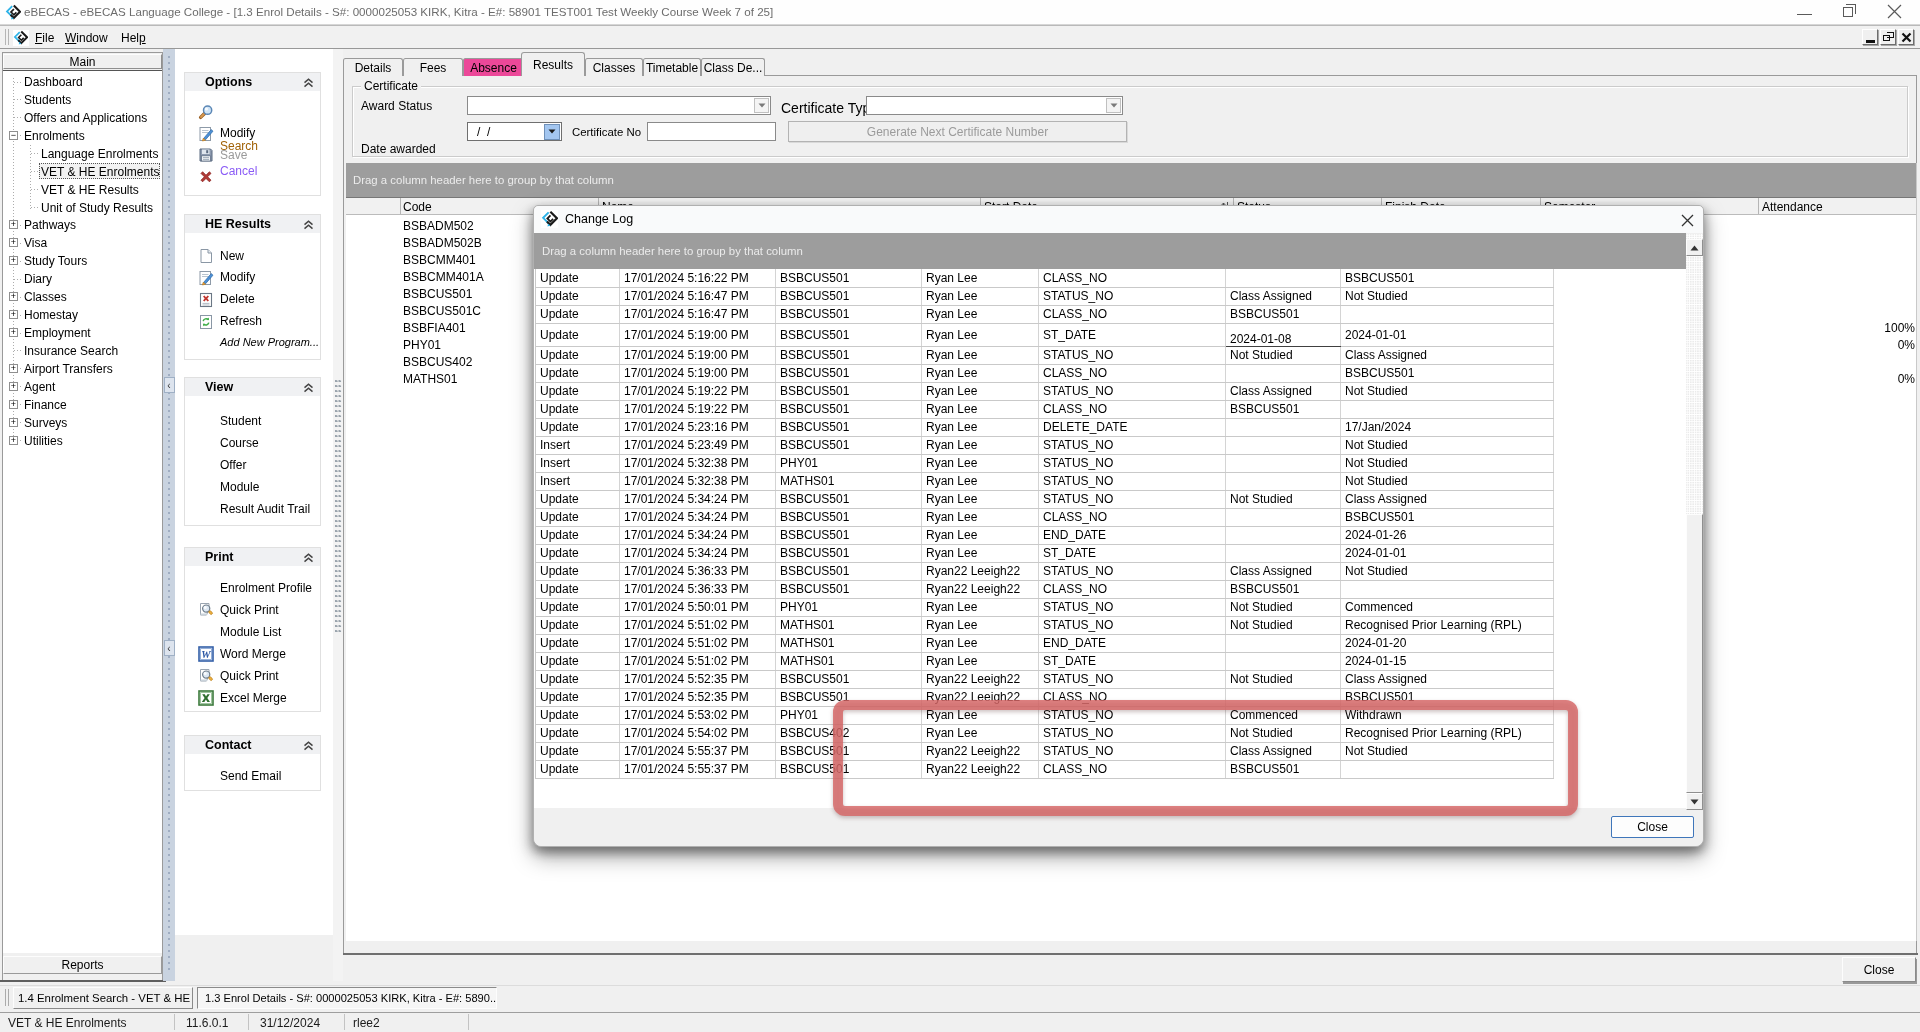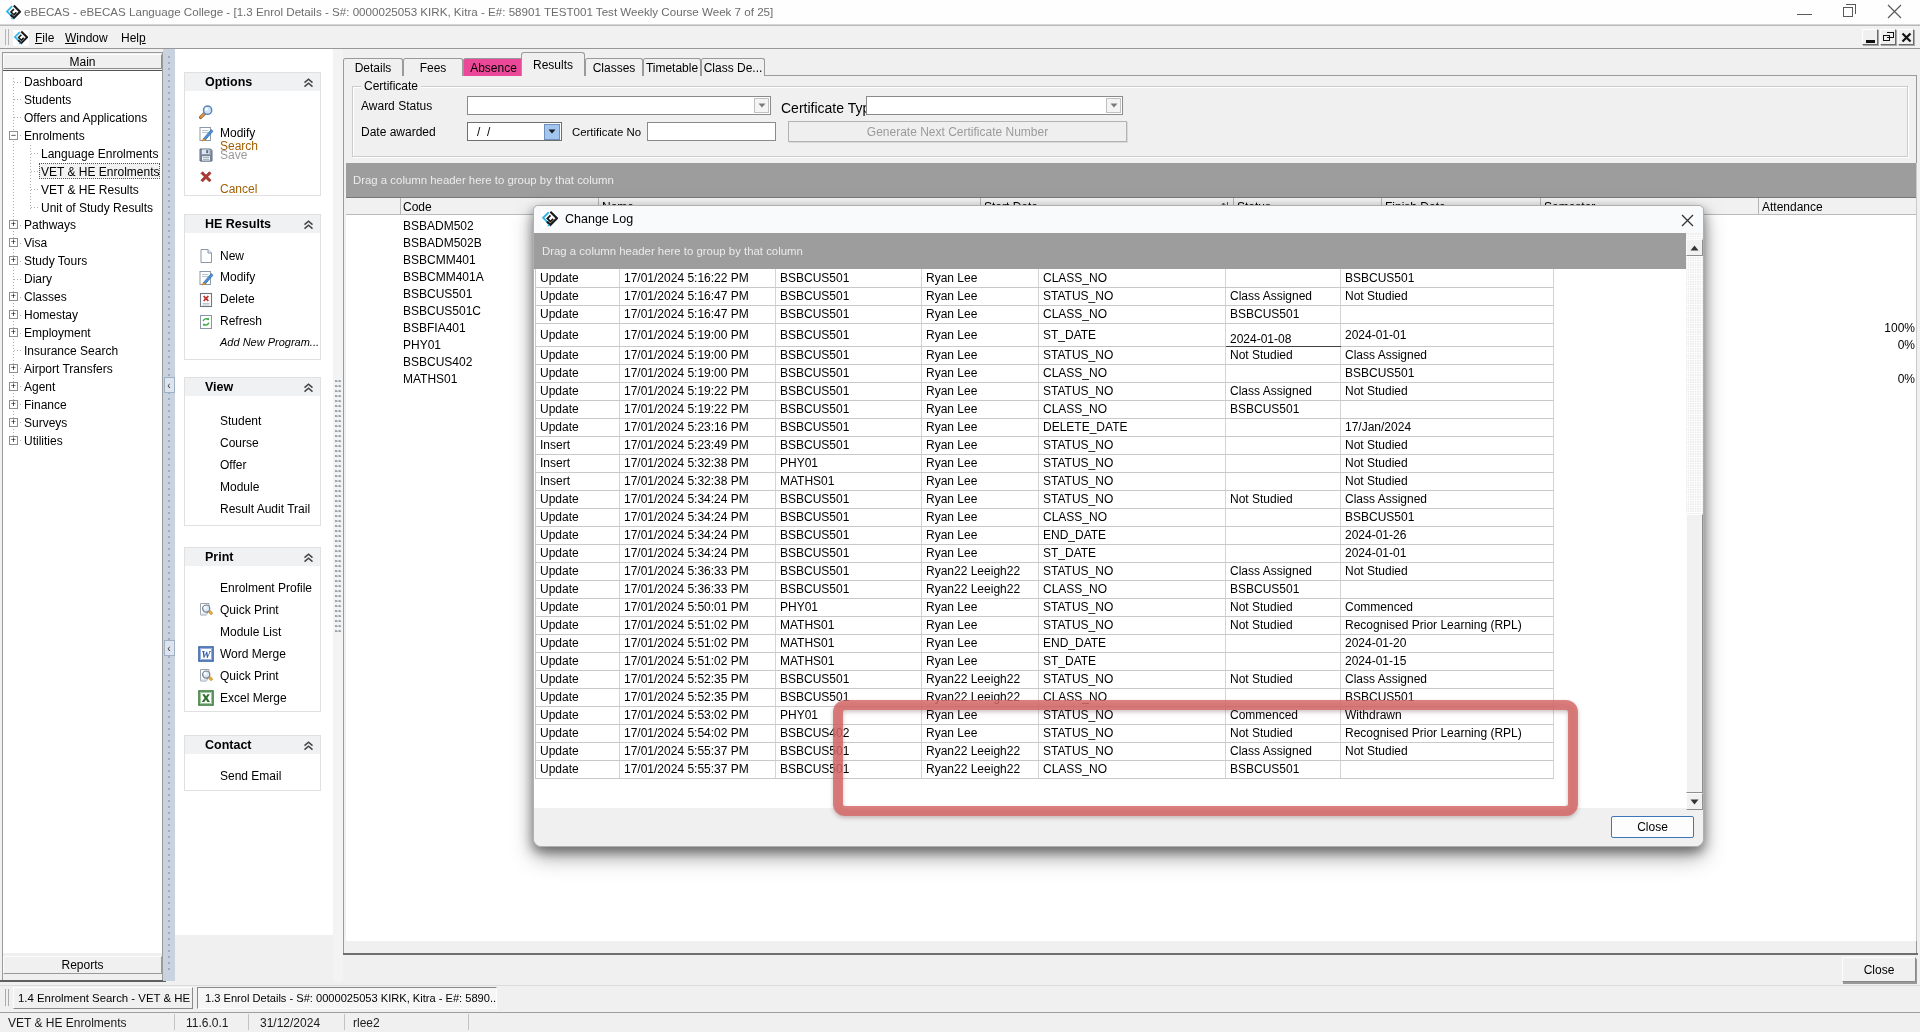--- a/index.html
+++ b/index.html
@@ -137,21 +137,21 @@
       <rect x="4" y="2.5" width="7.5" height="4.5" fill="#dfe6ee"></rect>
       <rect x="8.2" y="3.2" width="2" height="3" fill="#5a6a80"></rect>
       <rect x="3.6" y="8.8" width="8.8" height="5.2" fill="#eef1f5" stroke="#5a6a80" stroke-width="0.7"></rect>
       <line x1="5" y1="10.6" x2="11" y2="10.6" stroke="#9aa7b6" stroke-width="0.9"></line>
       <line x1="5" y1="12.4" x2="11" y2="12.4" stroke="#9aa7b6" stroke-width="0.9"></line>
     </svg></div>
 <div class="tx" style="left:220px;top:148px;color:#9a9a9a;">Save</div>
 <div class="ab" style="left:198px;top:169px;"><svg width="16" height="16" viewBox="0 0 16 16">
       <path d="M3 4.4 L4.6 2.8 L8 6.2 L11.4 2.8 L13 4.4 L9.6 7.8 L13 11.2 L11.4 12.8 L8 9.4 L4.6 12.8 L3 11.2 L6.4 7.8 Z" fill="#b03a37" stroke="#8c2320" stroke-width="0.8"></path>
     </svg></div>
-<div class="tx" style="left:220px;top:182px;color:#a16207;">Cancel</div>
+<div class="tx" style="left:220px;top:164px;color:#8b5cf6;">Cancel</div>
 <div class="ab" style="left:184px;top:214px;width:137px;height:146px;background:#fff;border:1px solid #e0e0e0;"></div>
 <div class="ab" style="left:185px;top:215px;width:135px;height:18px;background:#f0f1f3;"></div>
 <div class="tx" style="left:205px;top:217px;font-weight:bold;font-size:12.5px;">HE Results</div>
 <div class="ab" style="left:303px;top:219px;"><svg width="11" height="10" viewBox="0 0 11 10">
       <path d="M1.5 4.6 L5.5 1.2 L9.5 4.6" fill="none" stroke="#444" stroke-width="1.5"></path>
       <path d="M1.5 8.6 L5.5 5.2 L9.5 8.6" fill="none" stroke="#444" stroke-width="1.5"></path>
     </svg></div>
 <div class="ab" style="left:198px;top:248px;"><svg width="16" height="16" viewBox="0 0 16 16">
       <path d="M3 1.5 h7 l3.5 3.5 v9.5 h-10.5 Z" fill="#fff" stroke="#8a97a5" stroke-width="1"></path>
       <path d="M10 1.5 v3.5 h3.5" fill="#e8edf2" stroke="#8a97a5" stroke-width="1"></path>
@@ -258,21 +258,21 @@
       <path d="M0.5 0.5 L4 4.5 L7.5 0.5 Z" fill="#7a7a7a"></path>
     </svg>
   </div>
 <div class="tx" style="left:781px;top:100px;font-size:14px;">Certificate Type</div>
 <div class="ab" style="left:866px;top:96px;width:257px;height:19px;background:#fff;border:1px solid #8a8a8a;"></div>
 <div class="ab vc" style="left:1106px;top:98px;width:15px;height:15px;background:#f4f4f4;border:1px solid #c0c0c0;justify-content:center;">
     <svg width="8" height="5" viewBox="0 0 8 5">
       <path d="M0.5 0.5 L4 4.5 L7.5 0.5 Z" fill="#7a7a7a"></path>
     </svg>
   </div>
-<div class="tx" style="left:361px;top:125px;">Date awarded</div>
+<div class="tx" style="left:361px;top:142px;">Date awarded</div>
 <div class="ab" style="left:467px;top:122px;width:95px;height:19px;background:#fff;border:1px solid #6f6f6f;"></div>
 <div class="ab vc" style="left:544px;top:123.5px;width:16px;height:16px;background:#a3c6f0;border:1px solid #6f90b8;justify-content:center;">
     <svg width="8" height="5" viewBox="0 0 8 5">
       <path d="M0.5 0.5 L4 4.5 L7.5 0.5 Z" fill="#1a1a1a"></path>
     </svg>
   </div>
 <div class="tx" style="left:477px;top:125px;">/&nbsp;&nbsp;/</div>
 <div class="tx" style="left:572px;top:126px;font-size:11.4px;">Certificate No</div>
 <div class="ab" style="left:647px;top:122px;width:129px;height:19px;background:#fff;border:1px solid #8a8a8a;"></div>
 <div class="ab vc" style="left:788px;top:121px;width:339px;height:21px;background:#efefef;border:1px solid #b3b3b3;box-shadow:1px 1px 0 #d9d9d9;justify-content:center;color:#9b9b9b;">Generate Next Certificate Number</div>

